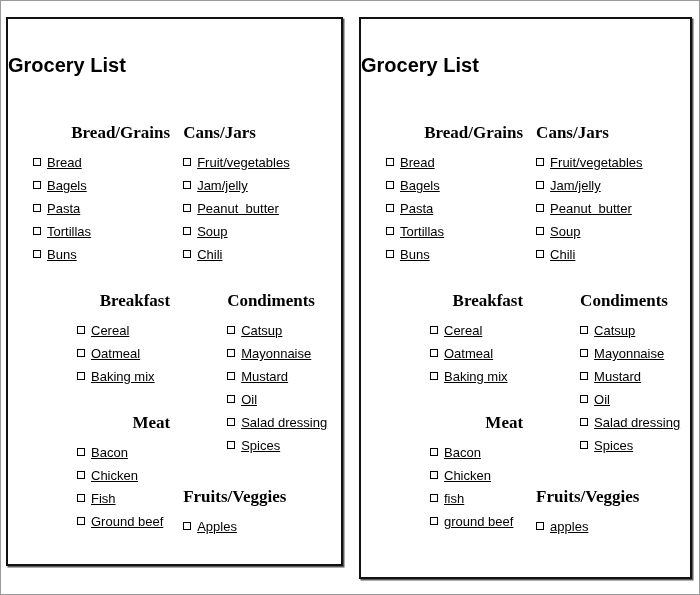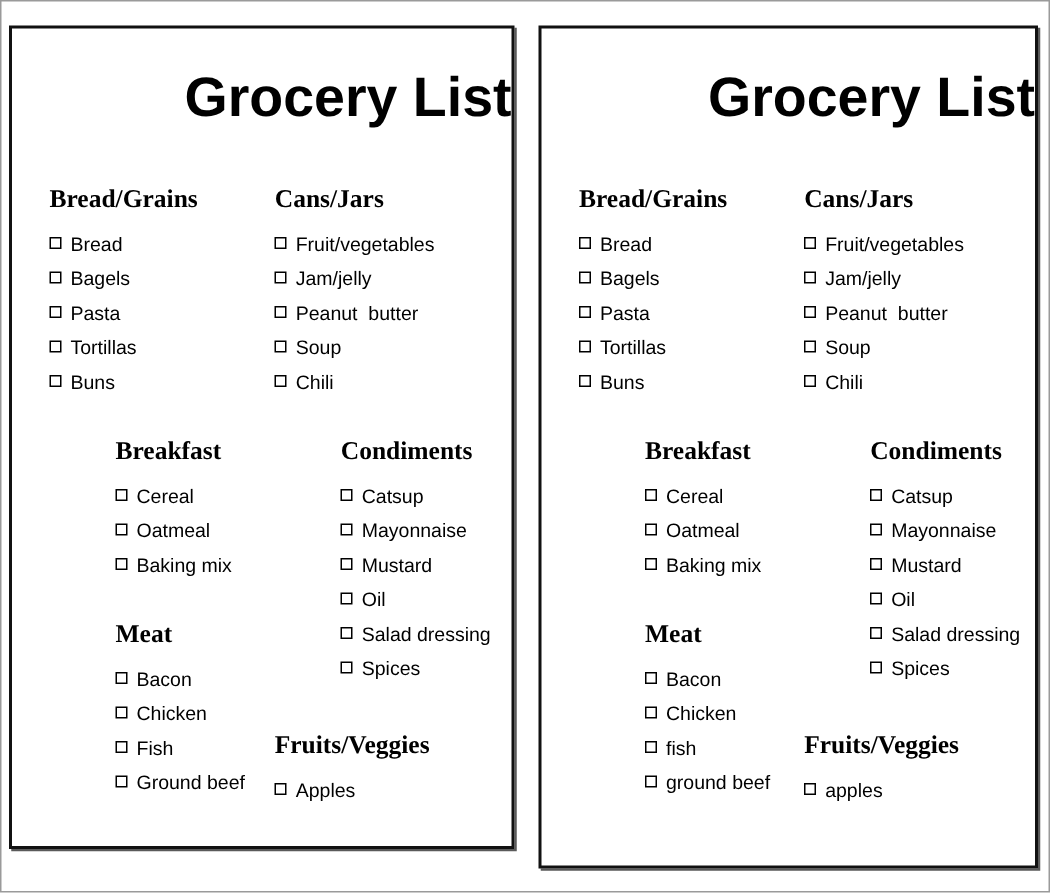--- a/index.html
+++ b/index.html
@@ -31,24 +31,24 @@
     background: #ffffff;
     border: 2px solid #111111;
     box-shadow: 1.5px 1.5px 0 0 #5a5a5a;
     overflow: hidden;
   }
   .sheet-left  { left: 5px;   top: 16px; width: 337px; height: 549px; }
   .sheet-right { left: 358px; top: 16px; width: 333px; height: 562px; }
 
   
   .sheet-title {
-    text-align: right;
+    text-align: left;
     font-family: "Liberation Sans", sans-serif;
     font-weight: bold;
-    font-size: 37px;
+    font-size: 20px;
     line-height: 34px;
     letter-spacing: 0px;
     color: #000000;
     margin: 0;
     padding: 0;
     position: absolute;
     left: 0;
     right: 0;
   }
   .sheet-left .sheet-title  { top: 29px; }
@@ -60,21 +60,21 @@
     left: 0;
     right: 0;
     top: 104px;
     display: flex;
     flex-direction: row;
     align-items: flex-start;
   }
   .col {
     box-sizing: border-box;
   }
-  .col-a { width: 164px; padding-left: 25px; }
+  .col-a { width: 164px; padding-left: 25px; text-align: right; }
   .col-b { width: 173px; padding-left: 13px; }
   .sheet-right .col-a { width: 164px; padding-left: 25px; }
   .sheet-right .col-b { width: 169px; padding-left: 13px; }
 
   
   .section { margin: 0 0 0 0; }
   .section + .section { margin-top: 25px; margin-left: 44px; }
 
   .section-title {
     font-family: "Liberation Serif", serif;
@@ -105,21 +105,21 @@
     width: 8px;
     height: 8px;
     box-sizing: border-box;
     border: 1px solid #000000;
     background: #ffffff;
     margin-right: 6px;
     flex: 0 0 auto;
     position: relative;
     top: -1px;
   }
-  .item-label { display: inline-block; }
+  .item-label { display: inline-block; text-decoration: underline; }
 
   
   .gap-lg { height: 30px; }
 </style>
 </head>
 <body>
 
 <div id="screen">
 
   <div class="sheet sheet-left">

